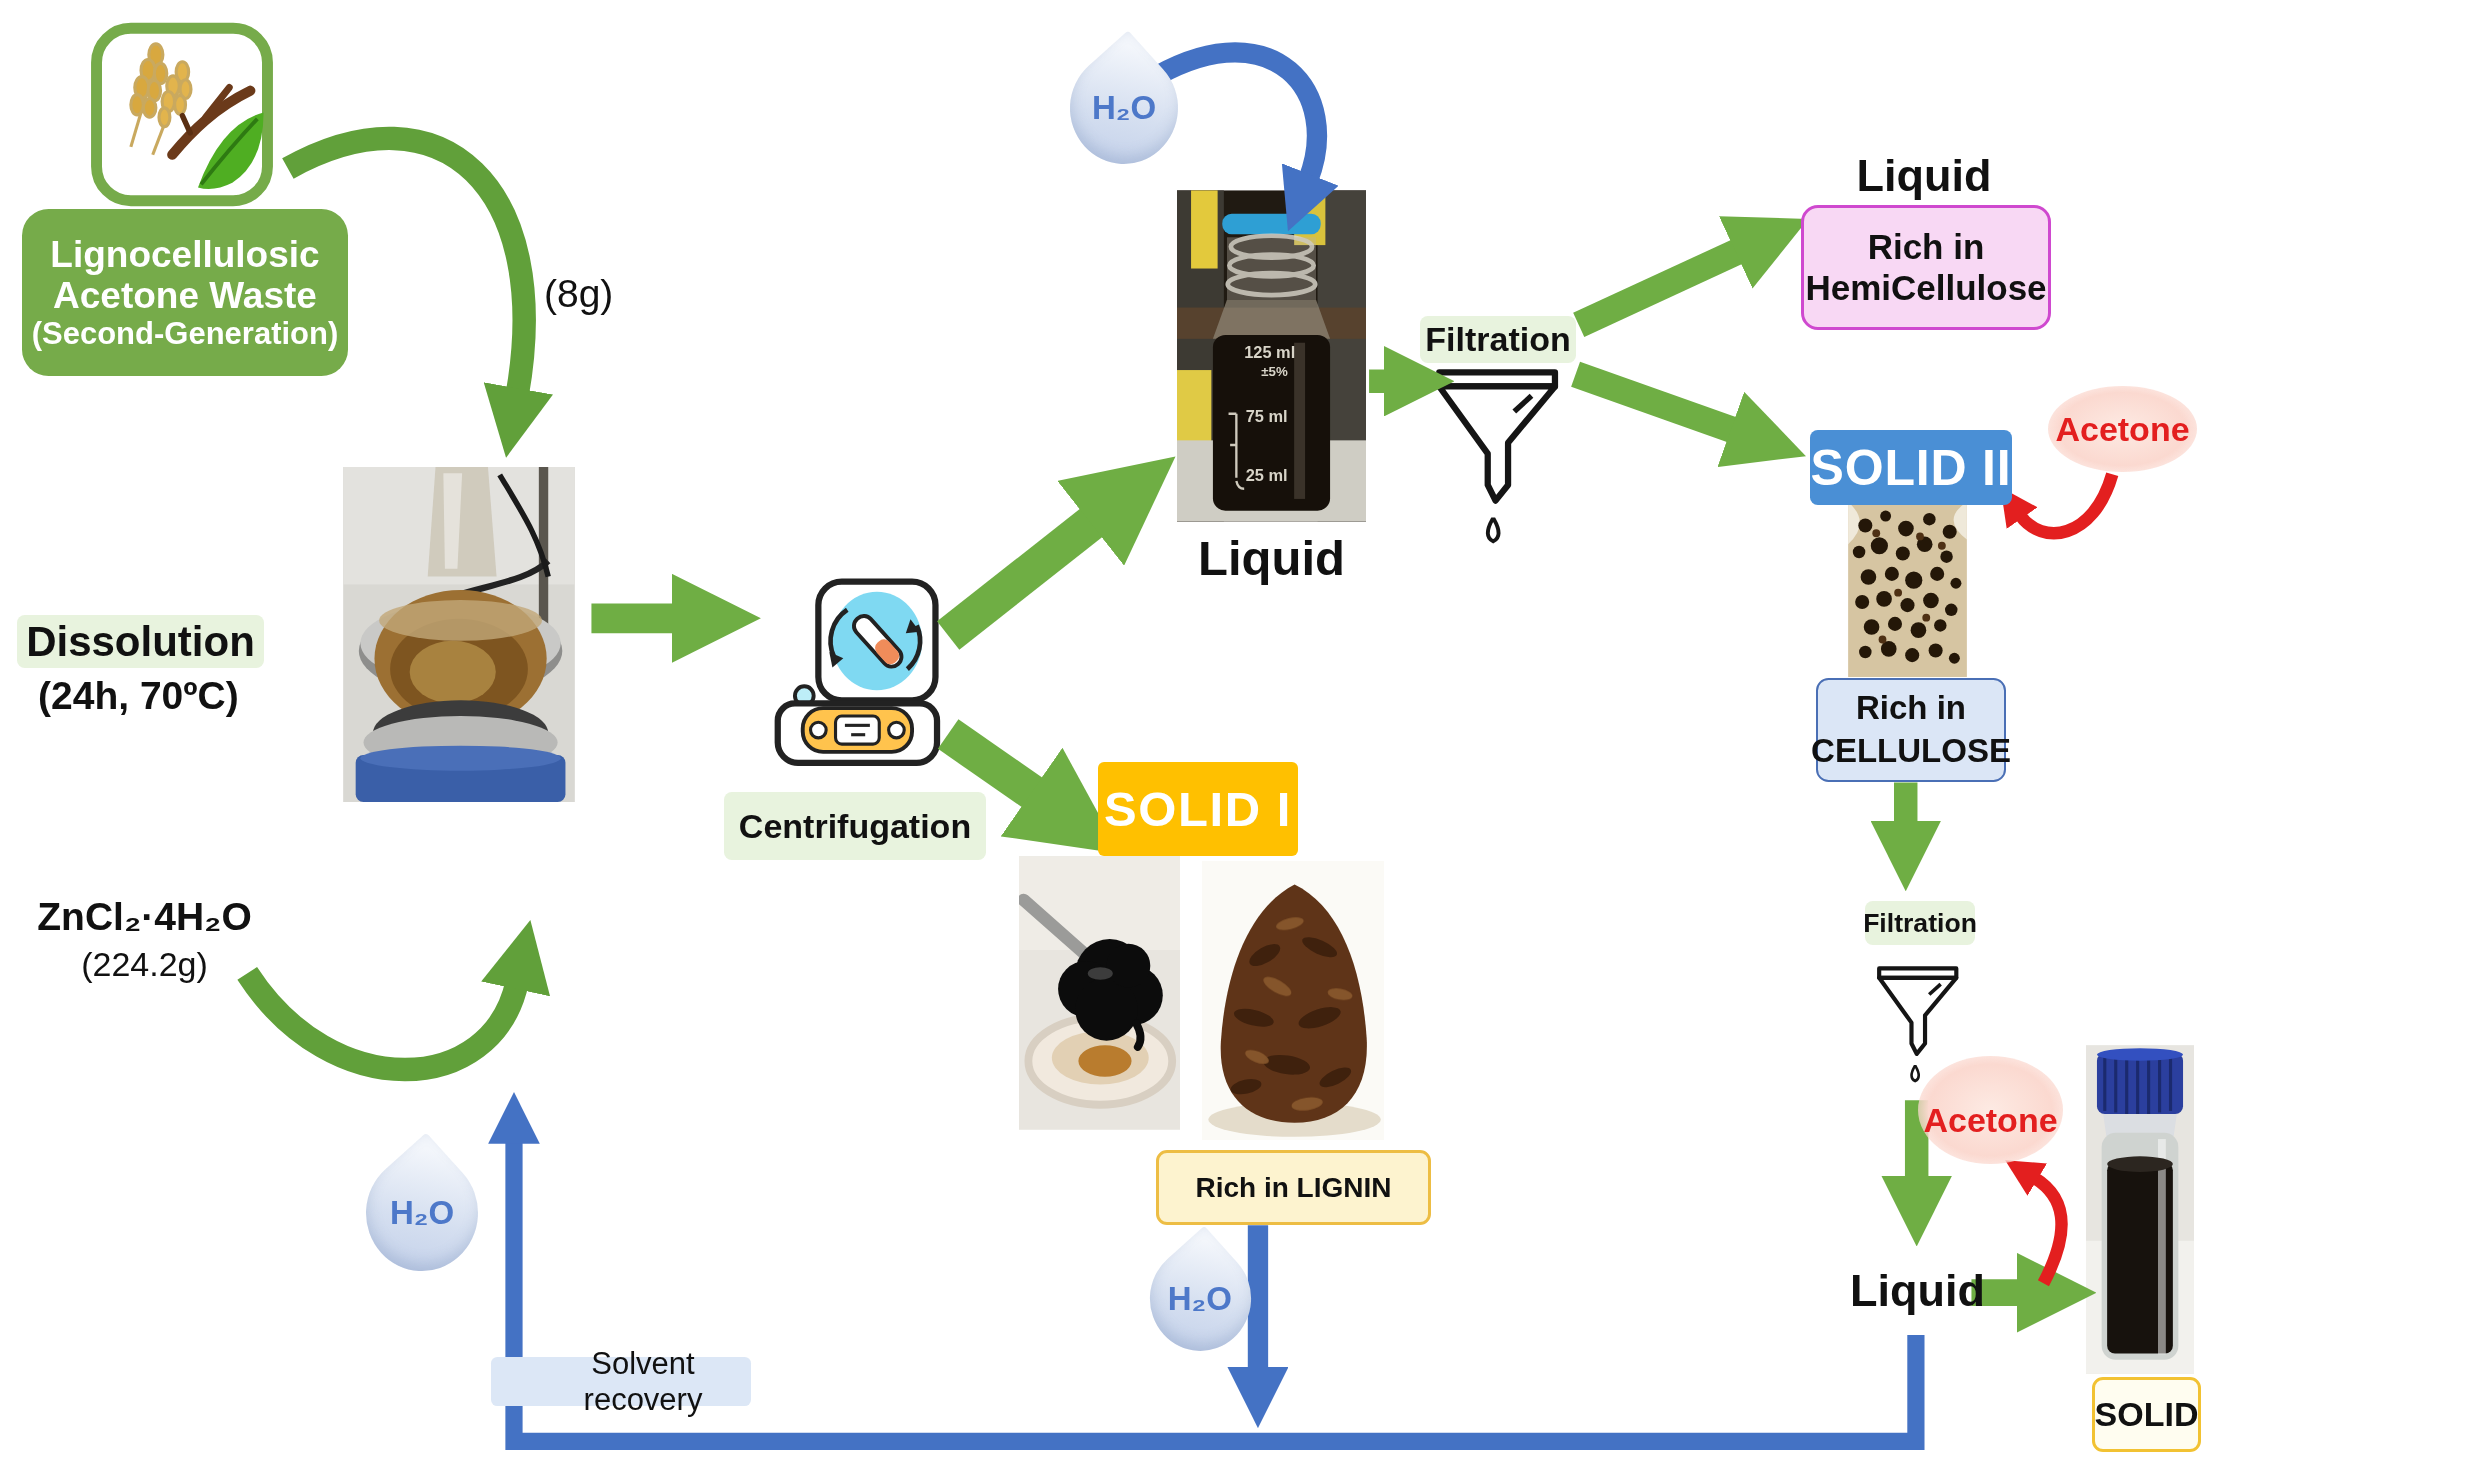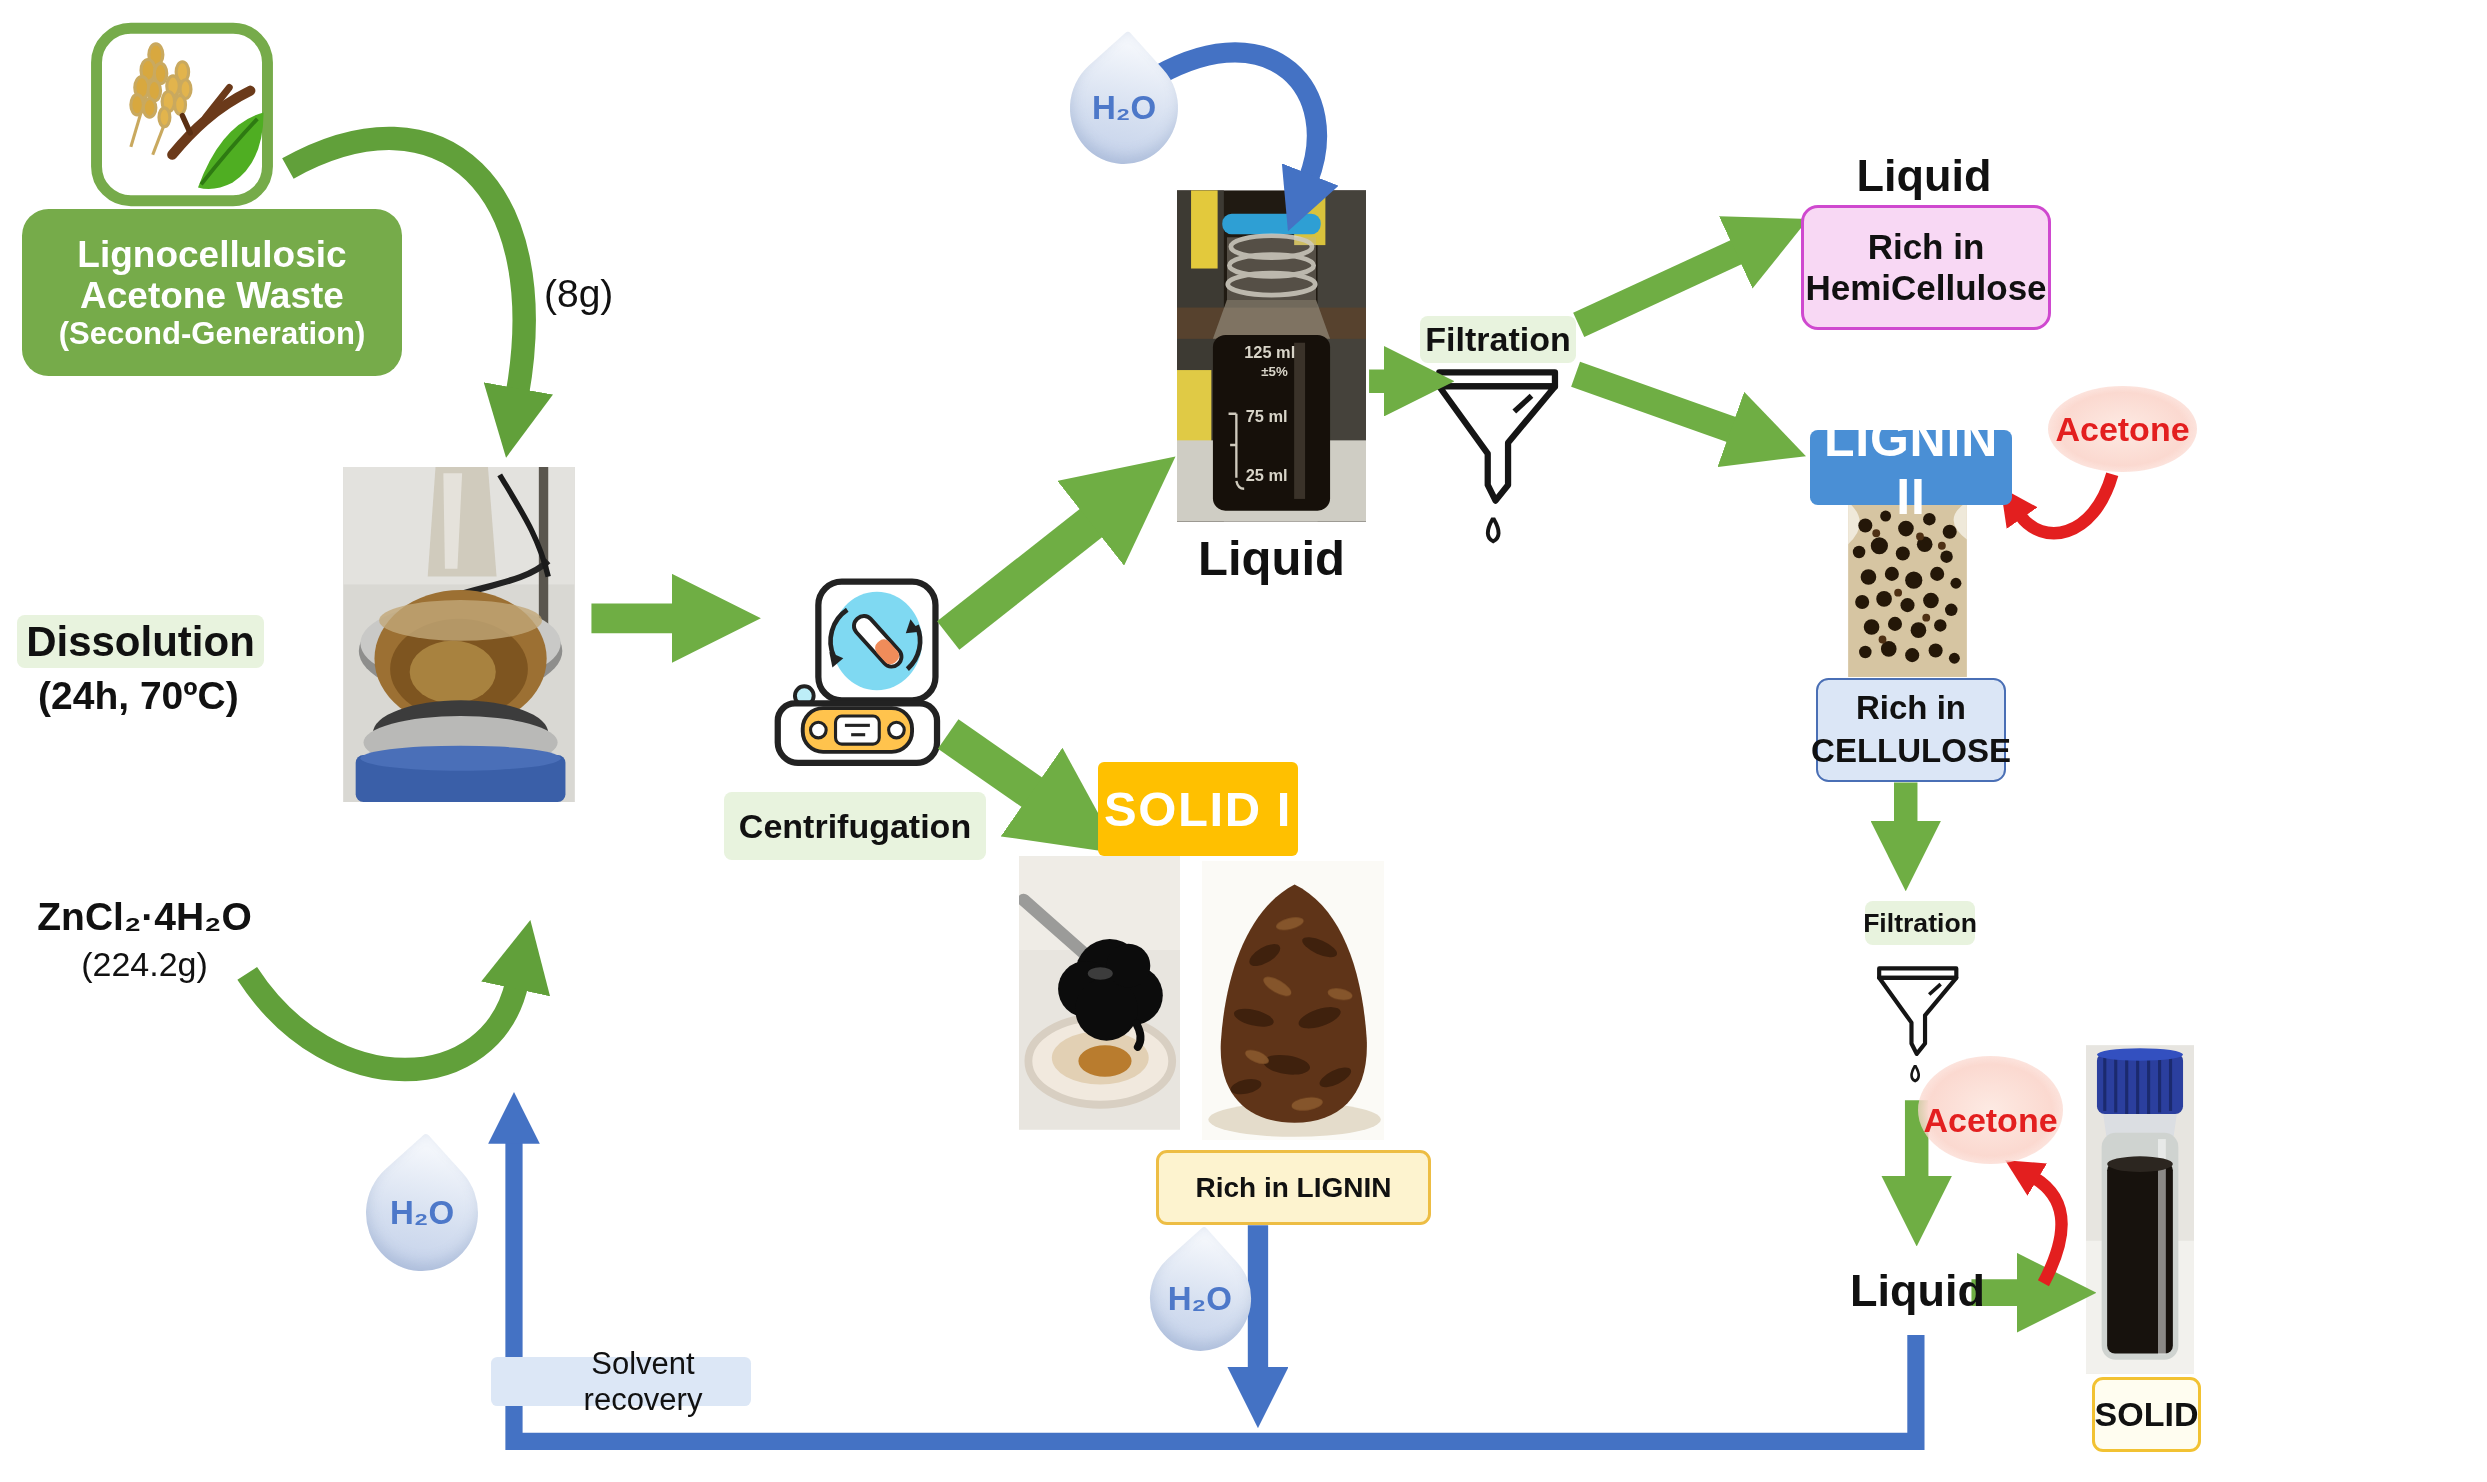--- a/index.html
+++ b/index.html
@@ -308,21 +308,21 @@
 
     <line x1="1608" y1="1566" x2="1608" y2="1755" stroke="#4472c4" stroke-width="26" marker-end="url(#mb)"></line>
 
     <path d="M2449 1706 L2449 1842 L657 1842 L657 1455" fill="none" stroke="#4472c4" stroke-width="22" marker-end="url(#mb)"></path>
 
     <path d="M2700 606 C2676 690 2610 698 2582 658" fill="none" stroke="#e31f1f" stroke-width="16" marker-end="url(#mr)"></path>
 
     <path d="M2612 1640 C2650 1568 2638 1528 2600 1505" fill="none" stroke="#e31f1f" stroke-width="16" marker-end="url(#mr)"></path>
   </svg>
 
-  <div class="abs center col biomass-box" style="left:22px;top:209px;width:380px;height:167px;">
+  <div class="abs center col biomass-box" style="left:22px;top:209px;width:326px;height:167px;">
     <span class="l12">Lignocellulosic</span>
     <span class="l12">Acetone Waste</span>
     <span class="l3">(Second-Generation)</span>
   </div>
 
   <div class="abs mass8g" style="left:544px;top:272px;">(8g)</div>
 
   <div class="abs center greenbg dissolution-t" style="left:17px;top:615px;width:247px;height:53px;">Dissolution</div>
   <div class="abs center dissolution-c" style="left:9.4px;top:671px;width:258px;height:49px;">(24h, 70ºC)</div>
 
@@ -345,21 +345,21 @@
 
   <div class="abs center greenbg filt1" style="left:1420px;top:316px;width:156px;height:47px;">Filtration</div>
 
   <div class="abs center liquid-l" style="left:1846px;top:149px;width:156px;height:53px;">Liquid</div>
 
   <div class="abs center col hemi-box" style="left:1801px;top:205px;width:244px;height:119px;">
     <span>Rich in</span>
     <span>HemiCellulose</span>
   </div>
 
-  <div class="abs center solid2-box" style="left:1810px;top:430px;width:202px;height:75px;">LIGNIN II</div>
+  <div class="abs center solid2-box" style="left:1810px;top:430px;width:202px;height:75px;">SOLID II</div>
 
   <div class="abs center acetone" style="left:2048px;top:386px;width:149px;height:86px;">Acetone</div>
 
   <div class="abs center col cell-box" style="left:1816px;top:678px;width:186px;height:100px;">
     <span>Rich in</span>
     <span>CELLULOSE</span>
   </div>
 
   <div class="abs center greenbg filt2" style="left:1865px;top:901px;width:110px;height:44px;">Filtration</div>
 

